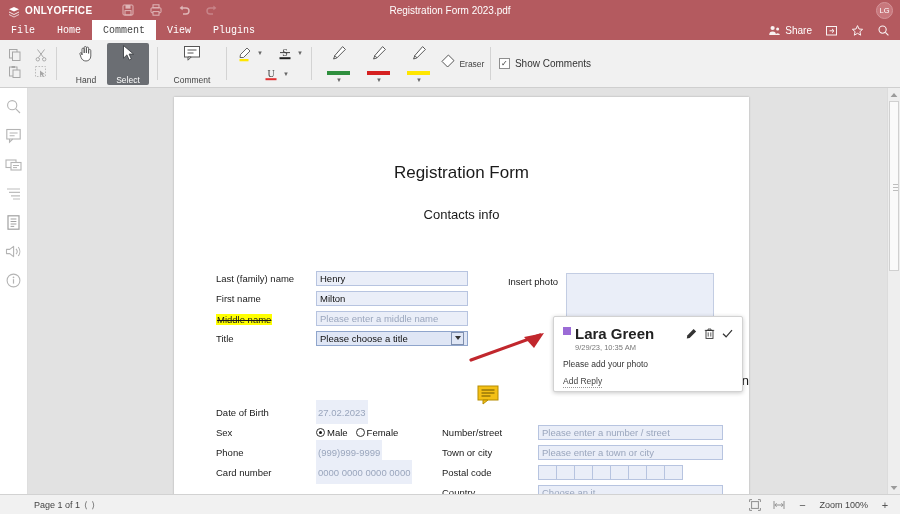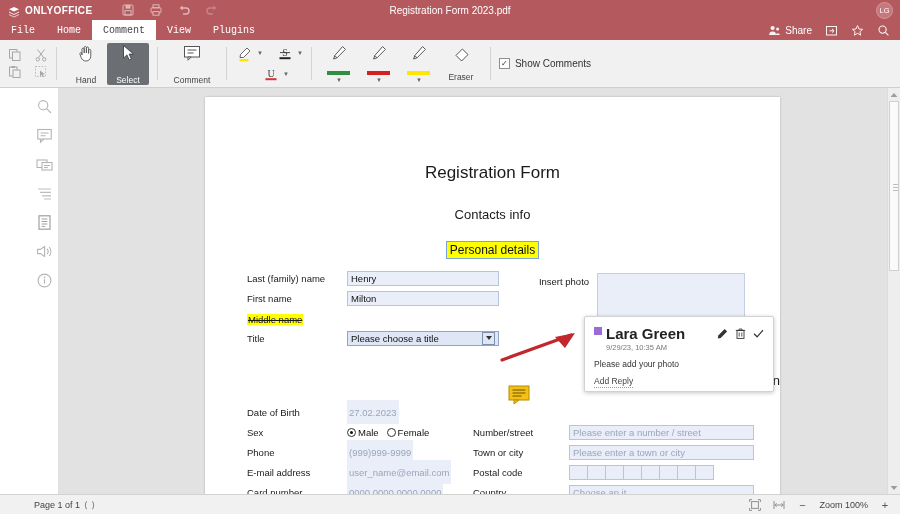--- a/index.html
+++ b/index.html
@@ -74,31 +74,31 @@
   .fmt-row { display: flex; align-items: center; gap: 2px; height: 19px; }
   .fmt-ic { width: 20px; height: 18px; display: flex; align-items: center; justify-content: center; }
   .caret { font-size: 6px; color: #666; line-height: 1; }
 
   .pen-btn {
     width: 38px; height: 44px; display: flex; flex-direction: column;
     align-items: center; justify-content: center; gap: 1px;
   }
   .pen-bar { width: 23px; height: 4px; margin-top: 2px; }
   .pen-caret { font-size: 6px; color: #666; line-height: 1; margin-top: 1px; }
-  .eraser-btn { width: 42px; display: flex; flex-direction: column; align-items: center; justify-content: center; gap: 2px; }
+  .eraser-btn { width: 42px; display: flex; flex-direction: row; align-items: center; justify-content: center; gap: 2px; }
   .eraser-btn .blabel { font-size: 8.5px; color: #444; }
 
   .showcom { display: flex; align-items: center; gap: 5px; font-size: 10px; color: #333; }
   .chk {
     width: 11px; height: 11px; border: 1px solid #8e8e8e; background: #fff;
     display: flex; align-items: center; justify-content: center; font-size: 8px; color: #333;
   }
 
   
-  .bodyrow { flex: 1; display: flex; min-height: 0; position: relative; margin-left: 31px; }
+  .bodyrow { flex: 1; display: flex; min-height: 0; position: relative; }
 
   .leftbar {
     width: 28px; background: #ffffff; border-right: 1px solid #dedede;
     display: flex; flex-direction: column; align-items: center;
     padding-top: 10px; gap: 12px; flex: none;
   }
   .lbicon { width: 17px; height: 17px; opacity: .55; }
 
   .canvas {
     flex: 1; background: #e2e2e2; position: relative; overflow: hidden;
@@ -509,37 +509,35 @@
           <circle cx="8.5" cy="5.3" r="0.85" fill="#777"></circle>
         </svg>
       </span>
     </div>
 
     <div class="canvas">
       <div class="page">
 
         <div class="h1">Registration Form</div>
         <div class="h2">Contacts info</div>
-        <div class="h3wrap">
-          <span class="h3">Personal details</span>
-        </div>
 
         <div class="frm">
           <div class="frow">
             <span class="flab">Last (family) name</span>
             <span class="fin">Henry</span>
           </div>
           <div class="frow">
             <span class="flab">First name</span>
             <span class="fin">Milton</span>
           </div>
           <div class="frow">
             <span class="flabcell">
               <span class="flab hl">Middle name</span>
             </span>
+            <span class="fin ph">Please enter a middle name</span>
           </div>
           <div class="frow">
             <span class="flab">Title</span>
             <span class="fin sel">
               <span>Please choose a title</span>
               <span class="ddbtn">
                   <i></i>
                 </span>
             </span>
           </div>
@@ -580,24 +578,20 @@
               </span>
               <span class="radio">
                 <span class="rdot"></span>
                 <span>Female</span>
               </span>
             </span>
           </div>
           <div class="frow2">
             <span class="flab2">Phone</span>
             <span class="fval">(999)999-9999</span>
-          </div>
-          <div class="frow2">
-            <span class="flab2">E-mail address</span>
-            <span class="fval">user_name@email.com</span>
           </div>
           <div class="frow2">
             <span class="flab2">Card number</span>
             <span class="fval">0000 0000 0000 0000</span>
           </div>
         </div>
 
         <div class="frm3">
           <div class="frow2" style="height:20px"></div>
           <div class="frow2">

